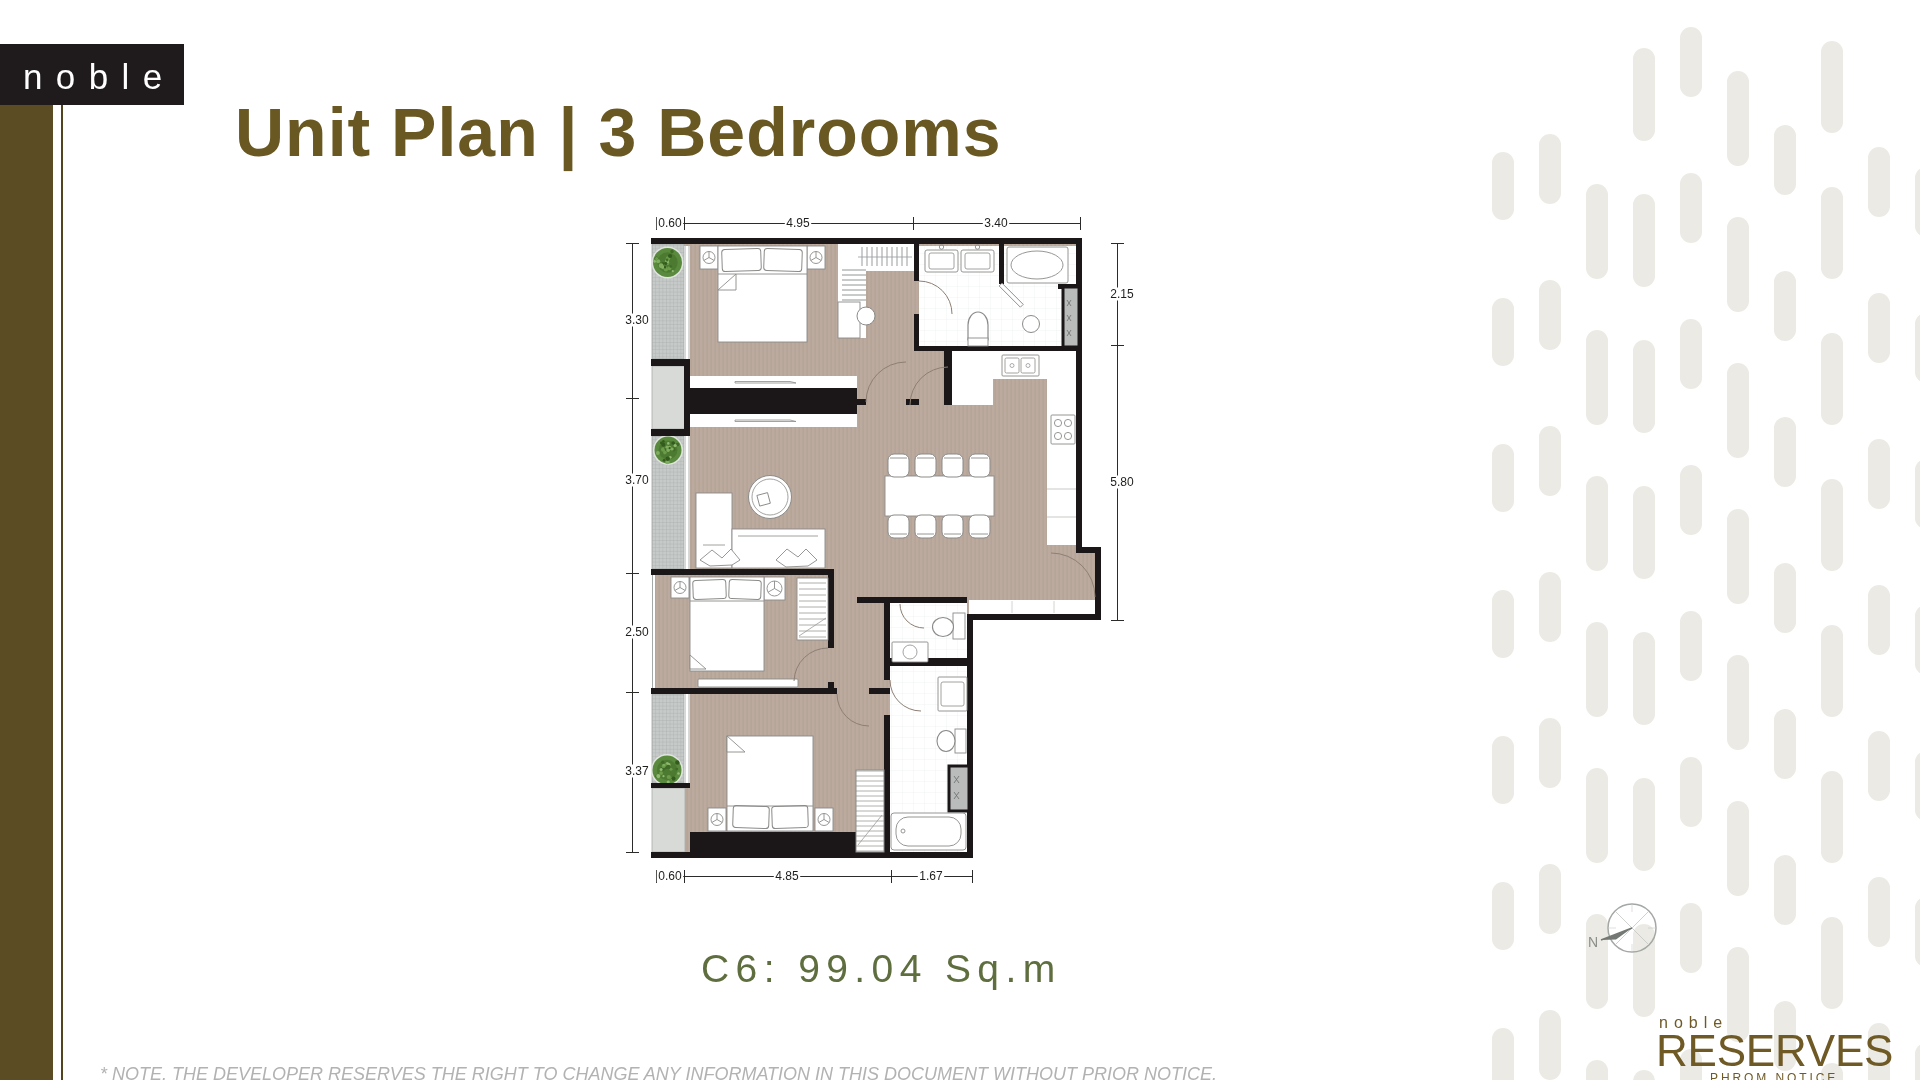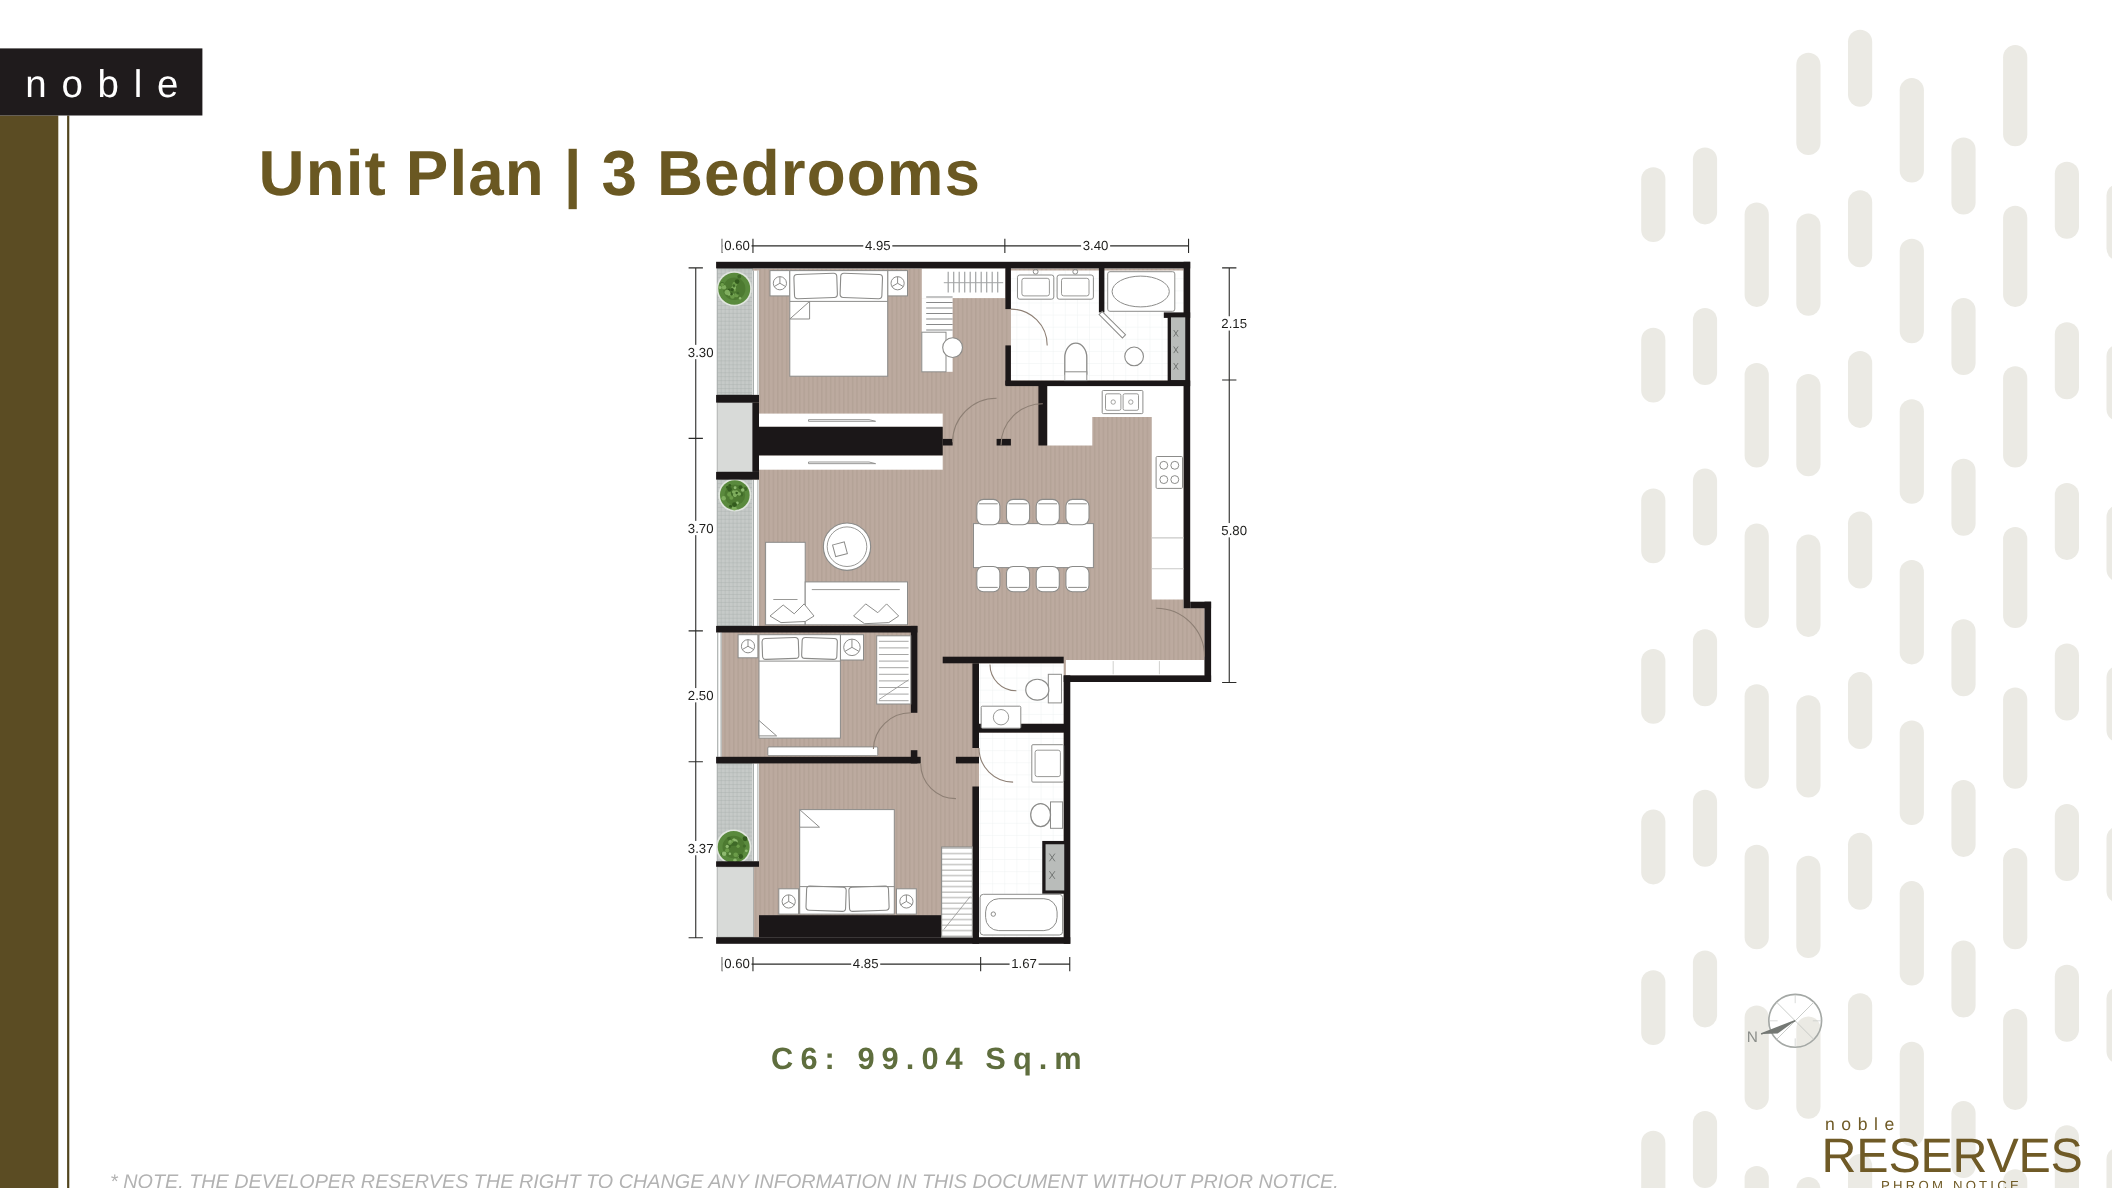--- a/index.html
+++ b/index.html
@@ -79,21 +79,21 @@
     <rect x="1915" y="459" width="22" height="70" rx="11" fill="#ebeae4"></rect>
     <rect x="1915" y="605" width="22" height="70" rx="11" fill="#ebeae4"></rect>
     <rect x="1915" y="751" width="22" height="70" rx="11" fill="#ebeae4"></rect>
     <rect x="1915" y="897" width="22" height="70" rx="11" fill="#ebeae4"></rect>
     <rect x="1915" y="1043" width="22" height="70" rx="11" fill="#ebeae4"></rect>
   </svg>
 <div class="abs" style="left:0;top:61px;width:53px;height:1019px;background:#5b4c23"></div>
 <div class="abs" style="left:61px;top:61px;width:2px;height:1019px;background:#52451e"></div>
 <div class="abs" style="left:0;top:0;width:184px;height:61px;background:#1f1b1c"></div>
 <div class="abs" style="left:23px;top:13.3px;width:170px;color:#fff;font-size:35px;letter-spacing:13.4px">noble</div>
-<div class="abs" style="left:235px;top:80px;color:#6a5822;font-size:58px;font-weight:bold;letter-spacing:1px">Unit Plan | 3 Bedrooms</div>
+<div class="abs" style="left:235px;top:49px;color:#6a5822;font-size:68px;font-weight:bold;letter-spacing:1px">Unit Plan | 3 Bedrooms</div>
 <svg style="position:absolute;left:600px;top:190px" width="560" height="780" viewBox="600 190 560 780">
     <defs>
 <pattern id="fl" width="4" height="8" patternUnits="userSpaceOnUse">
   <rect width="4" height="8" fill="#bcaa9f"></rect>
   <rect x="2.6" width="1" height="8" fill="#b1a094"></rect>
 </pattern>
 <pattern id="balc" width="3.6" height="3.6" patternUnits="userSpaceOnUse">
   <rect width="3.6" height="3.6" fill="#c6cac8"></rect>
   <path d="M0 0H3.6M0 0V3.6" stroke="#a0a6a4" stroke-width="0.55" fill="none"></path>
 </pattern>
@@ -421,21 +421,21 @@
     <rect x="623.8" y="625.5" width="26.4" height="13" fill="#ffffff"></rect>
     <text x="637" y="636.2" font-size="12" fill="#1e1e1c" text-anchor="middle" font-family="Liberation Sans">2.50</text>
     <rect x="623.8" y="764.5" width="26.4" height="13" fill="#ffffff"></rect>
     <text x="637" y="775.2" font-size="12" fill="#1e1e1c" text-anchor="middle" font-family="Liberation Sans">3.37</text>
     <path d="M1117.5 243.5V620.5M1111 243.5h13M1111 345.5h13M1111 620.5h13" stroke="#2b2b29" stroke-width="1" fill="none"></path>
     <rect x="1108.8" y="287.5" width="26.4" height="13" fill="#ffffff"></rect>
     <text x="1122" y="298.2" font-size="12" fill="#1e1e1c" text-anchor="middle" font-family="Liberation Sans">2.15</text>
     <rect x="1108.8" y="475.5" width="26.4" height="13" fill="#ffffff"></rect>
     <text x="1122" y="486.2" font-size="12" fill="#1e1e1c" text-anchor="middle" font-family="Liberation Sans">5.80</text>
   </svg>
-<div class="abs" style="left:701px;top:903px;color:#5f6e3e;font-size:28px;font-weight:bold;letter-spacing:6.4px">C6: 99.04 Sq.m</div>
+<div class="abs" style="left:701px;top:903px;color:#5f6e3e;font-size:39px;font-weight:normal;letter-spacing:6.4px">C6: 99.04 Sq.m</div>
 <div class="abs" style="left:100px;top:1020px;color:#b2b2b2;font-size:18px;font-style:italic;letter-spacing:0px">* NOTE. THE DEVELOPER RESERVES THE RIGHT TO CHANGE ANY INFORMATION IN THIS DOCUMENT WITHOUT PRIOR NOTICE.</div>
 <svg style="position:absolute;left:1580px;top:890px" width="120" height="100" viewBox="0 0 120 100">
 <circle cx="52" cy="38" r="24" fill="none" stroke="#a4a8a5" stroke-width="1.5"></circle>
 <path d="M35 21L69 55M69 21L35 55" stroke="#c3c6c3" stroke-width="0.8"></path>
 <path d="M52 14v8M52 54v8M28 38h8M68 38h8" stroke="#c0c3c0" stroke-width="0.9" opacity="0.6"></path>
 <path d="M21 50L52 38L36 49.5z" fill="#747874"></path>
 <path d="M21 50L52 38" stroke="#747874" stroke-width="1.5"></path>
 <text x="8" y="57" font-size="14" fill="#8b8e8a" font-family="Liberation Sans">N</text>
 </svg>
 <div class="abs" style="left:1659px;top:970px;color:#6f5a26;font-size:16px;letter-spacing:6px">noble</div>

